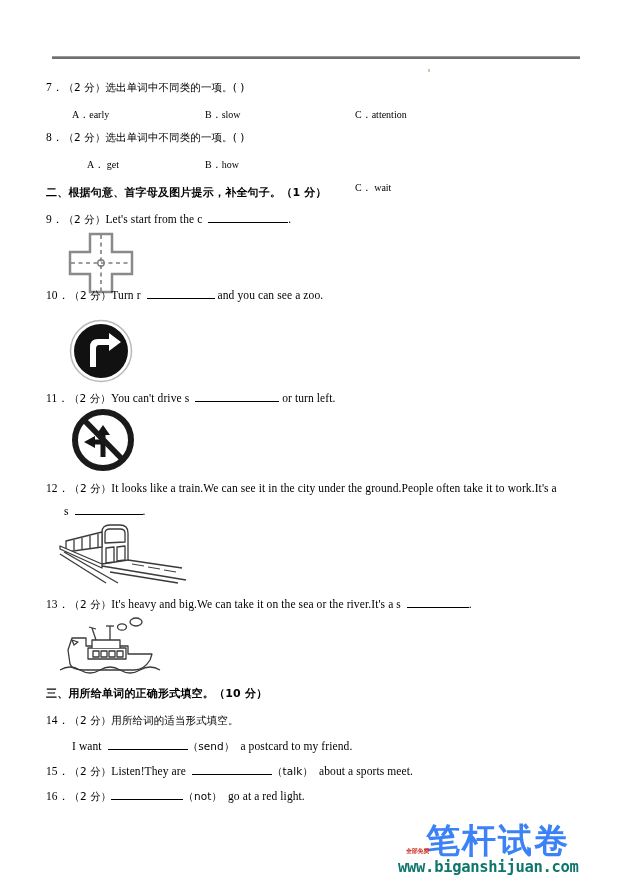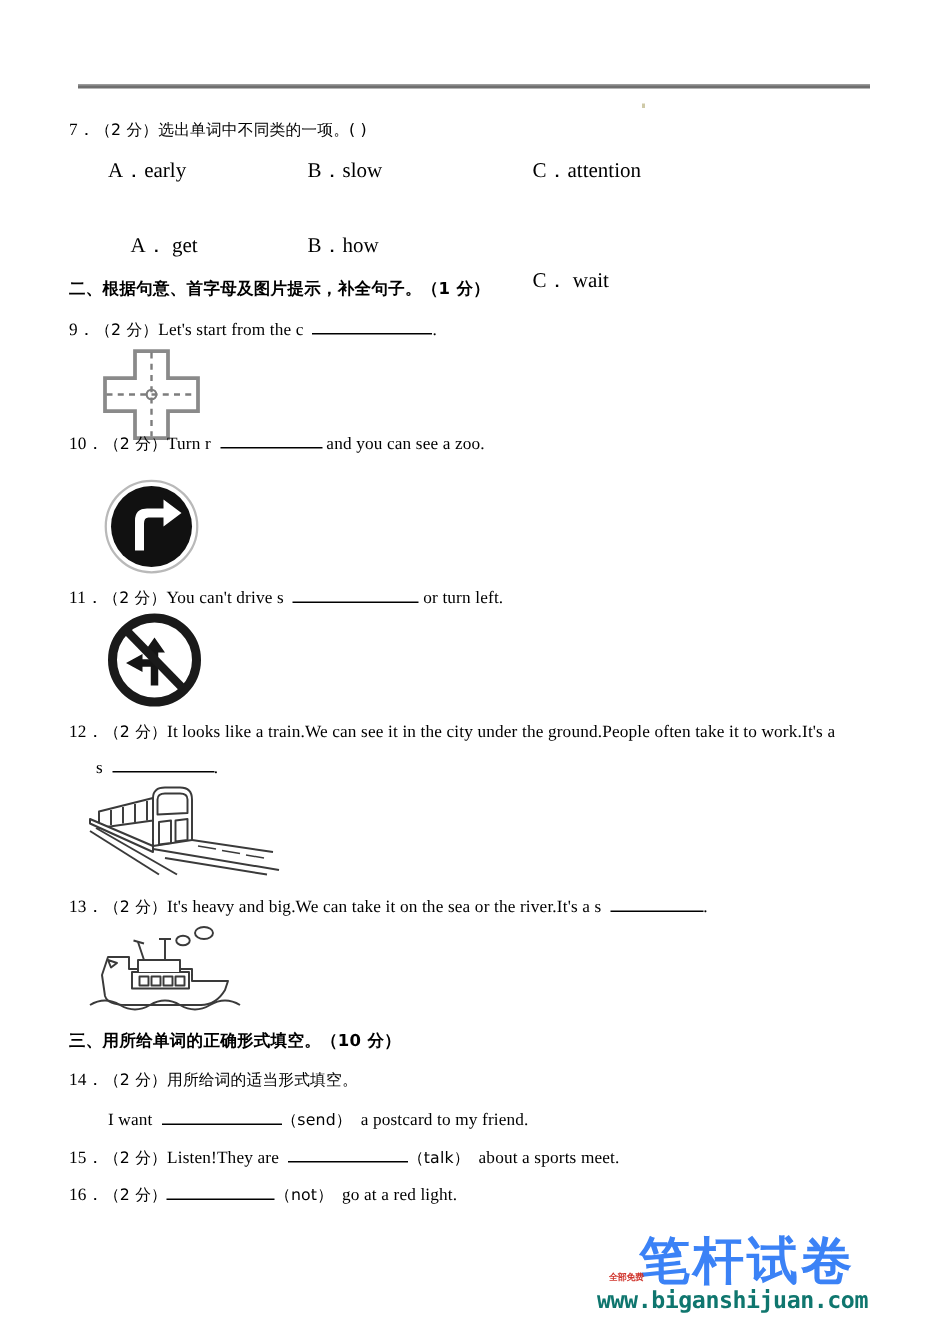--- a/index.html
+++ b/index.html
@@ -47,21 +47,21 @@
   .sec {
     position: absolute;
     font-family: "DejaVu Sans", "Liberation Sans", sans-serif;
     font-size: 11px;
     font-weight: bold;
     white-space: nowrap;
     letter-spacing: 0.2px;
   }
   .opts {
     position: absolute;
-    font-size: 14px;
+    font-size: 10px;
     line-height: 15px;
     width: 520px;
   }
   .opt {
     position: absolute;
     white-space: nowrap;
   }
   .blank {
     display: inline-block;
     border-bottom: 1px solid #000;
@@ -115,20 +115,23 @@
 
   <div class="qline" style="left:46px; top:80px;">
     <span>7</span><span>．</span><span class="cn">（2 分）</span><span class="cn">选出单词中不同类的一项。(       )</span>
   </div>
   <div class="opts" style="left:46px; top:107px; height:16px;">
     <span class="opt" style="left:26px;">A．early</span>
     <span class="opt" style="left:159px;">B．slow</span>
     <span class="opt" style="left:309px;">C．attention</span>
   </div>
 
+  <div class="qline" style="left:46px; top:130px;">
+    <span>8</span><span>．</span><span class="cn">（2 分）</span><span class="cn">选出单词中不同类的一项。(       )</span>
+  </div>
   <div class="opts" style="left:46px; top:157px; height:16px;">
     <span class="opt" style="left:41px;">A．  get</span>
     <span class="opt" style="left:159px;">B．how</span>
     <span class="opt" style="left:309px;margin-top:23px;">C．  wait</span>
   </div>
 
   <div class="sec" style="left:46px; top:185px;">二、根据句意、首字母及图片提示，补全句子。（1 分）</div>
 
   <div class="qline" style="left:46px; top:211px;">
     <span>9</span><span>．</span><span class="cn">（2 分）</span><span>Let's start from the c</span>&nbsp;&nbsp;<span class="blank" style="width:80px;"></span><span>.</span>

